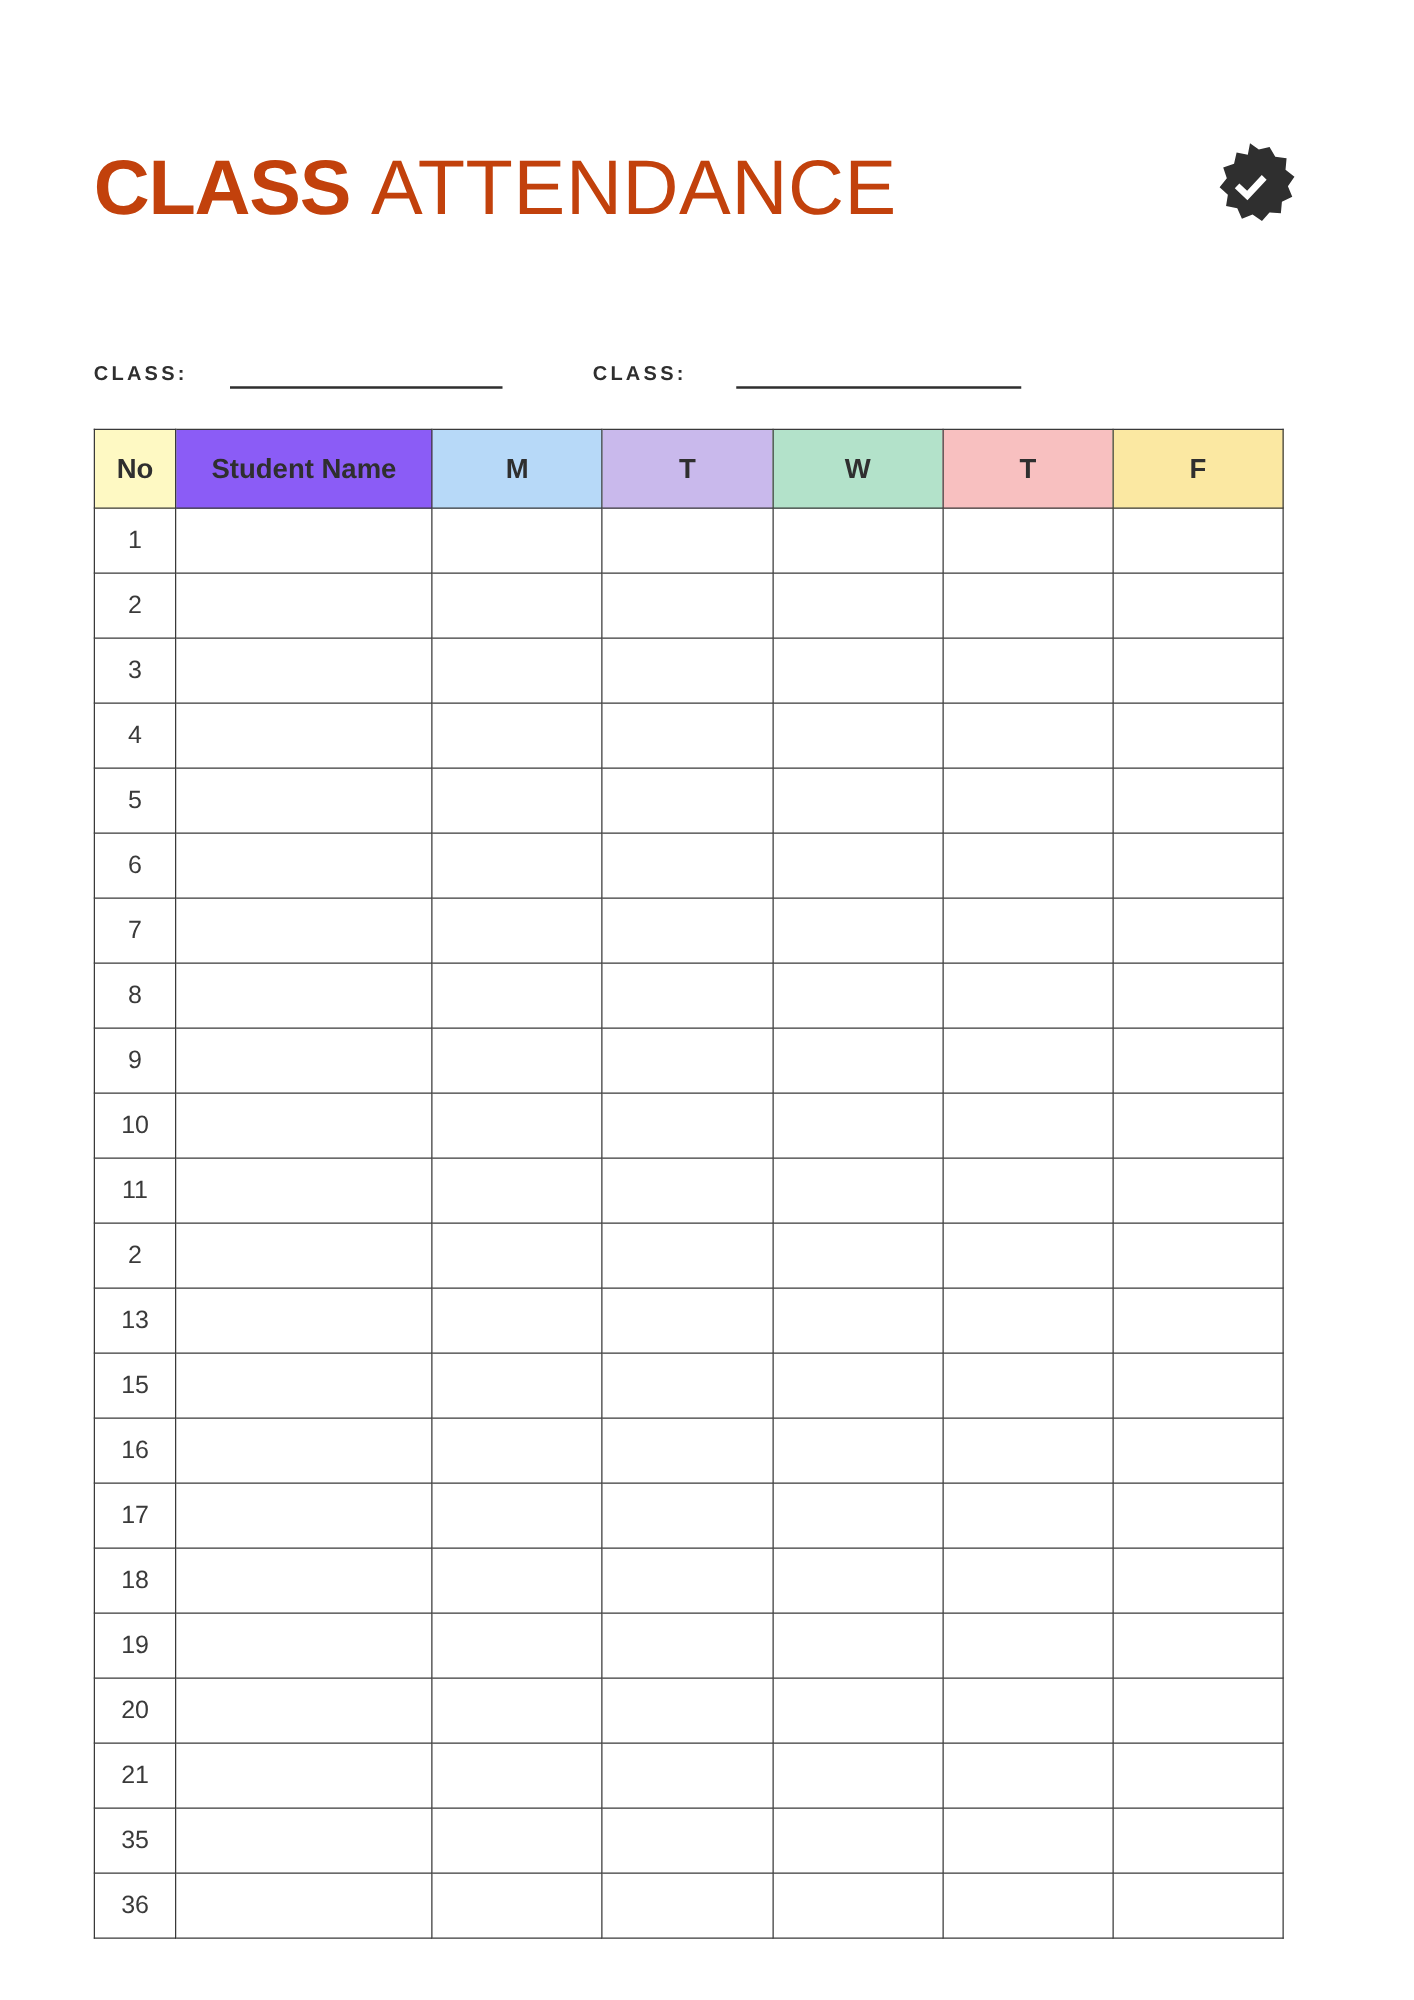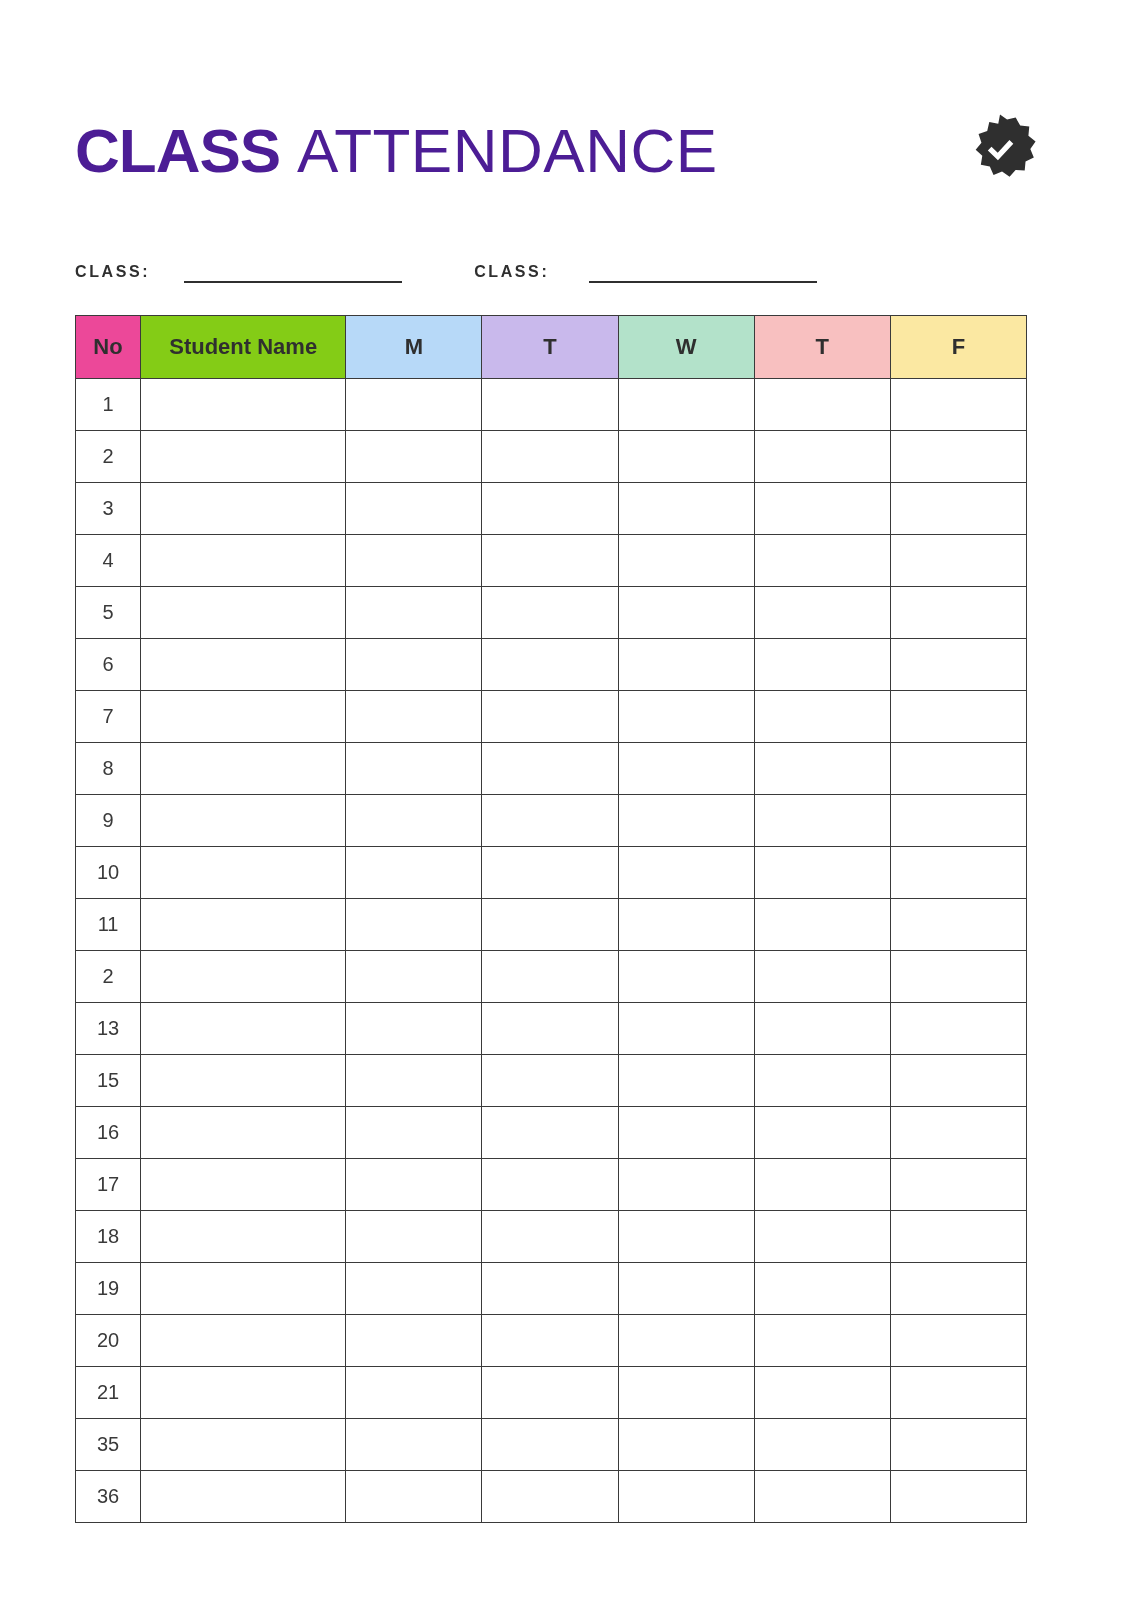--- a/index.html
+++ b/index.html
@@ -25,21 +25,21 @@
   
   .title-row {
     display: flex;
     align-items: center;
     justify-content: space-between;
     padding-top: 78px;
   }
   .title {
     font-size: 62px;
     letter-spacing: -0.5px;
-    color: #4c1d95;
+    color: #c2410c;
     white-space: nowrap;
     line-height: 1;
   }
   .title .bold {
     font-weight: bold;
     letter-spacing: -1px;
   }
   .title .light {
     font-weight: normal;
     letter-spacing: 0.5px;
@@ -48,21 +48,21 @@
     width: 76px;
     height: 76px;
     flex: 0 0 auto;
     margin-right: 18px;
   }
 
   
   .meta-row {
     display: flex;
     align-items: flex-end;
-    margin-top: 40px;
+    margin-top: 68px;
     font-size: 16px;
     font-weight: bold;
     letter-spacing: 2.6px;
     color: #2f2f2f;
     gap: 24px;
   }
   .meta-label { padding-bottom: 2px; }
   .meta-line {
     border-bottom: 2px solid #2f2f2f;
     height: 1px;
@@ -131,22 +131,22 @@
       <col class="c-no">
       <col class="c-name">
       <col class="c-day">
       <col class="c-day">
       <col class="c-day">
       <col class="c-day">
       <col class="c-day">
     </colgroup>
     <thead>
       <tr>
-        <th style="background:#ec4899">No</th>
-        <th style="background:#84cc16">Student Name</th>
+        <th style="background:#fef9c3">No</th>
+        <th style="background:#8b5cf6">Student Name</th>
         <th style="background:#b7d9f8">M</th>
         <th style="background:#c9b9ec">T</th>
         <th style="background:#b3e2ca">W</th>
         <th style="background:#f8c0c0">T</th>
         <th style="background:#fbe8a2">F</th>
       </tr>
     </thead>
     <tbody id="table-body">
         <tr>
           <td class="no-cell">1</td>

